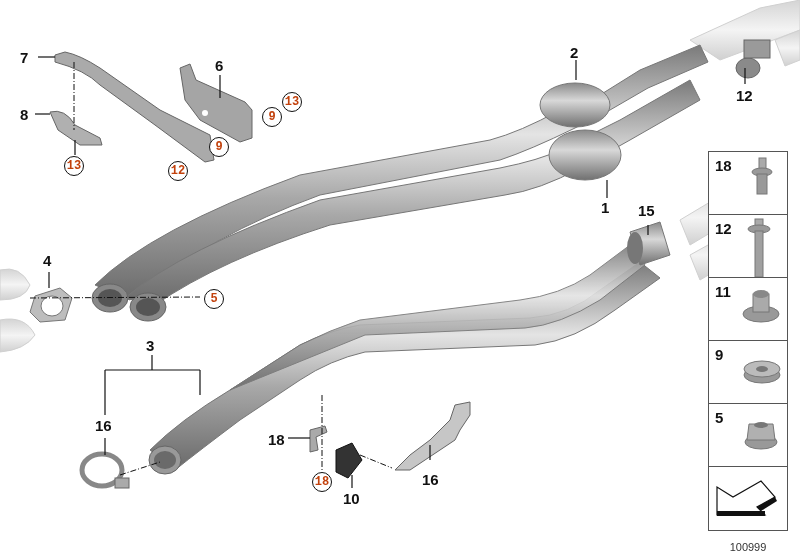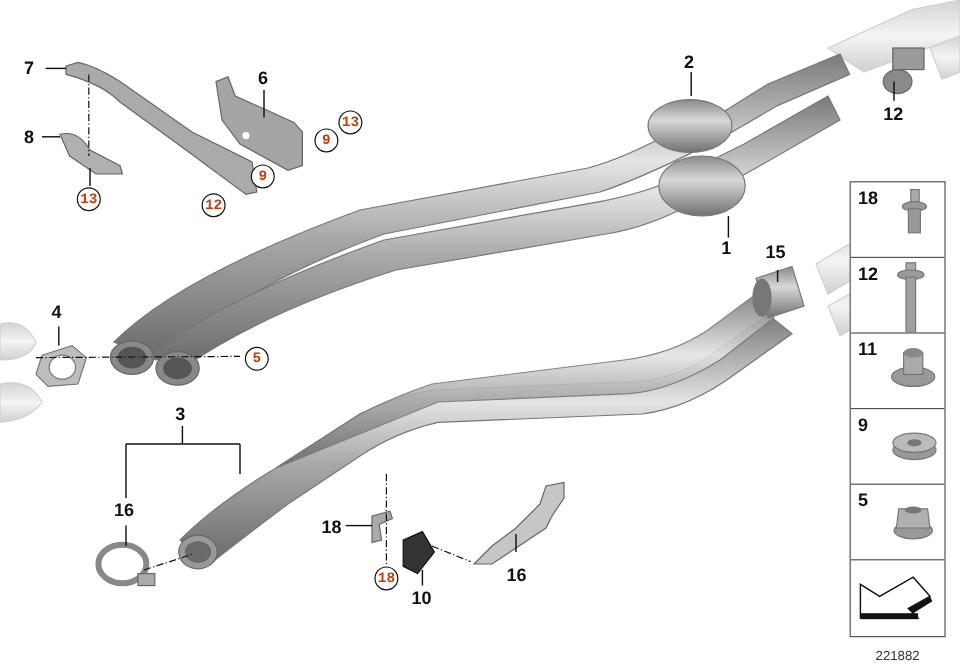--- a/index.html
+++ b/index.html
@@ -205,13 +205,13 @@
     </svg>
   </div>
   <div class="cell" style="border-bottom:none;">
     <svg width="80" height="62">
       <polygon points="8,20 8,48 56,48 48,40 66,30 52,14 24,30" fill="#fff" stroke="#111" stroke-width="1.2"></polygon>
       <rect x="8" y="44" width="48" height="5" fill="#111"></rect>
       <polygon points="48,40 66,30 68,34 52,44" fill="#111"></polygon>
     </svg>
   </div>
 </div>
-<div id="ref">221882</div>
+<div id="ref">100999</div>
 
 </body></html>

